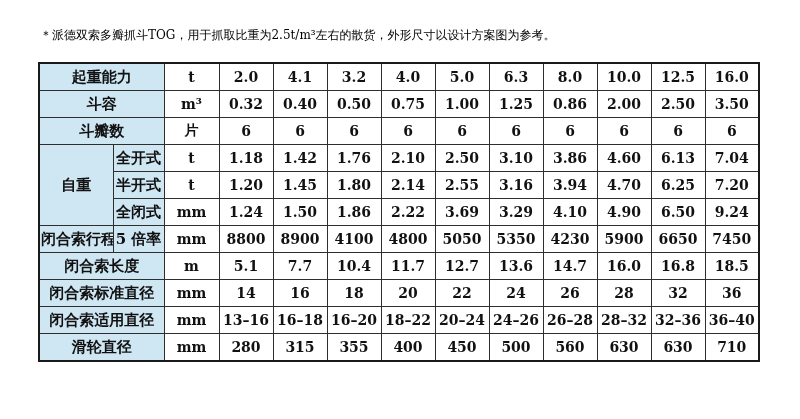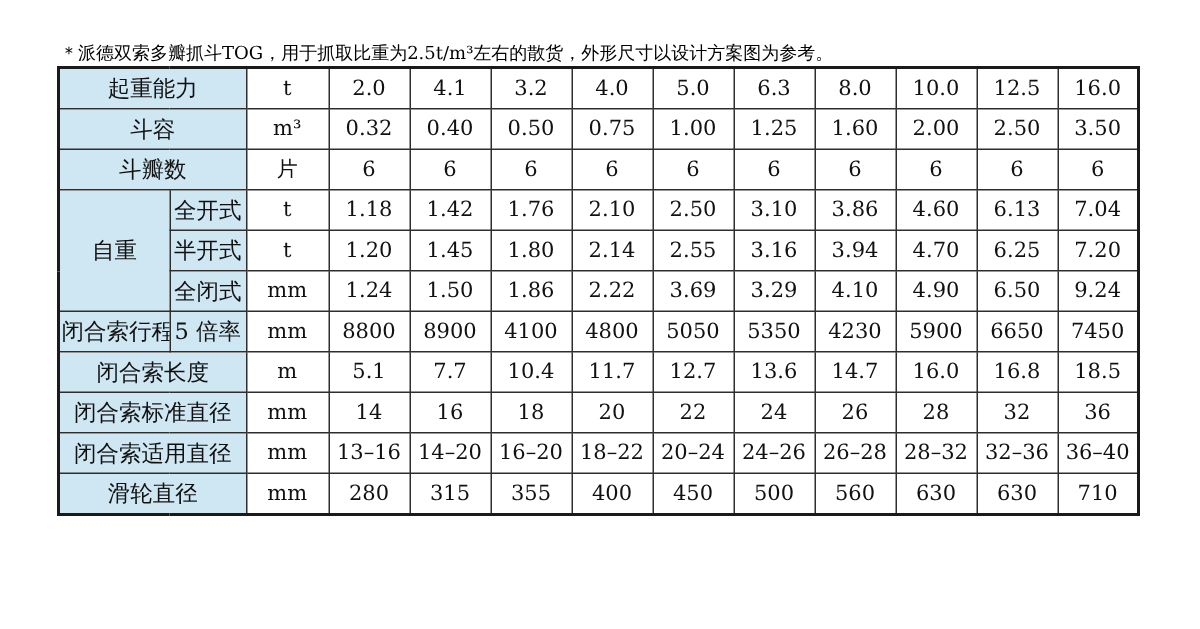--- a/index.html
+++ b/index.html
@@ -15,24 +15,25 @@
     background:var(--page-bg);
     font-family:"DejaVu Serif","Liberation Serif",serif;
     color:var(--text);
   }
   .note{
     position:absolute;left:40px;top:25px;
     font-size:12px;line-height:20px;color:#000;
     white-space:nowrap;letter-spacing:0;
   }
   table.spec{
-    position:absolute;left:38px;top:44px;
+    position:absolute;left:38px;top:62px;
     width:720px;table-layout:fixed;
     border-collapse:collapse;
     border:2px solid var(--outer);
+    font-weight:bold;
   }
   td{
     border:1px solid var(--border);
     height:26px;padding:0 1px;
     text-align:center;vertical-align:middle;
     font-size:14px;overflow:hidden;white-space:nowrap;
   }
   td.label{
     background:var(--label-bg);
     font-size:15px;
@@ -78,21 +79,21 @@
       </tr>
       <tr>
         <td class="label" colspan="2">斗容</td>
         <td class="unit">m³</td>
         <td class="value">0.32</td>
         <td class="value">0.40</td>
         <td class="value">0.50</td>
         <td class="value">0.75</td>
         <td class="value">1.00</td>
         <td class="value">1.25</td>
-        <td class="value">1.60</td>
+        <td class="value">0.86</td>
         <td class="value">2.00</td>
         <td class="value">2.50</td>
         <td class="value">3.50</td>
       </tr>
       <tr>
         <td class="label" colspan="2">斗瓣数</td>
         <td class="unit">片</td>
         <td class="value">6</td>
         <td class="value">6</td>
         <td class="value">6</td>
@@ -187,21 +188,21 @@
         <td class="value">24</td>
         <td class="value">26</td>
         <td class="value">28</td>
         <td class="value">32</td>
         <td class="value">36</td>
       </tr>
       <tr>
         <td class="label" colspan="2">闭合索适用直径</td>
         <td class="unit">mm</td>
         <td class="value">13–16</td>
-        <td class="value">14–20</td>
+        <td class="value">16–18</td>
         <td class="value">16–20</td>
         <td class="value">18–22</td>
         <td class="value">20–24</td>
         <td class="value">24–26</td>
         <td class="value">26–28</td>
         <td class="value">28–32</td>
         <td class="value">32–36</td>
         <td class="value">36–40</td>
       </tr>
       <tr>

